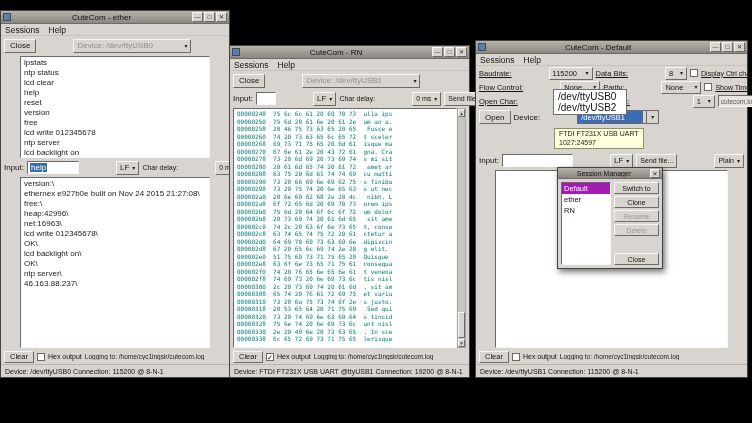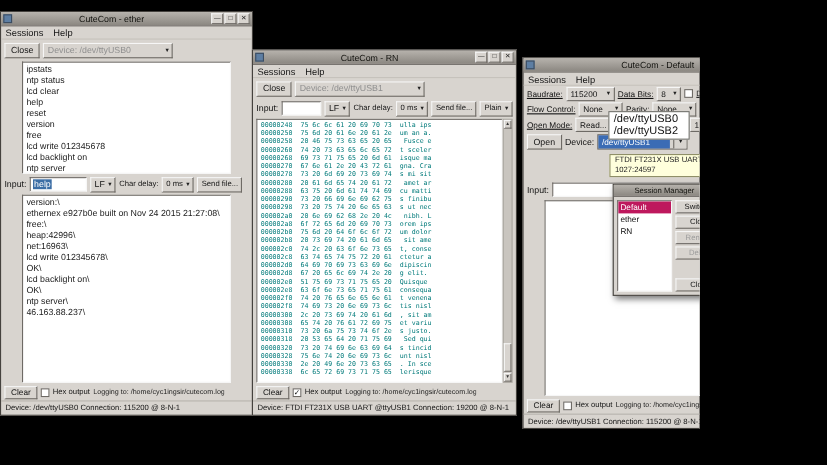--- a/index.html
+++ b/index.html
@@ -1,35 +1,35 @@
 <!DOCTYPE html>
 <html><head>
 <meta charset="utf-8">
 <style>
   *{box-sizing:border-box;margin:0;padding:0;}
   html,body{background:#000;}
   body{font-family:"Liberation Sans", sans-serif;}
-  .screen{position:relative;width:636px;height:423px;background:#000;overflow:hidden;}
+  .screen{position:relative;width:752px;height:423px;background:#000;overflow:hidden;}
 
   .window{position:absolute;display:flex;flex-direction:column;background:#d8d4cf;border:1px solid #45423e;color:#141414;}
   .titlebar{height:13px;flex:none;display:flex;align-items:center;gap:2px;padding:0 2px;
             background:linear-gradient(#b6b2ac,#8b8781);border-bottom:1px solid #6e6a65;}
   .win-icon{width:8px;height:8px;flex:none;background:#5d7ea3;border:1px solid #3c4d61;}
   .title-text{flex:1;text-align:center;font-size:8px;white-space:nowrap;overflow:hidden;color:#12120e;}
   .win-btns{display:flex;gap:1px;flex:none;}
   .wbtn{width:11px;height:10px;background:#d8d4cf;border:1px solid;border-color:#f6f6f6 #6e6a65 #6e6a65 #f6f6f6;
         font-size:6px;line-height:8px;text-align:center;color:#222;}
   .menubar{height:12px;flex:none;display:flex;align-items:center;gap:9px;padding:0 4px;font-size:8.5px;border-bottom:1px solid #c6c2bc;}
   .menu-item{white-space:nowrap;}
   .row{display:flex;align-items:center;gap:3px;padding:1px 3px;flex:none;}
   .toolbar{height:19px;}
   .btn{background:#d8d4cf;border:1px solid;border-color:#f6f6f6 #6e6a65 #6e6a65 #f6f6f6;height:14px;padding:0 5px;
        font-family:inherit;font-size:8px;color:#141414;white-space:nowrap;}
   .combo{display:inline-flex;align-items:center;justify-content:space-between;gap:3px;background:#d8d4cf;height:14px;padding:0 3px;
-         border:1px solid;border-color:#f6f6f6 #6e6a65 #6e6a65 #f6f6f6;font-size:8px;white-space:nowrap;flex:none;}
+         border:1px solid;border-color:#f6f6f6 #6e6a65 #6e6a65 #f6f6f6;font-size:8px;white-space:nowrap;flex:none;margin-left:34px;}
   .combo .arrow{font-size:6px;line-height:6px;color:#222;flex:none;}
   .combo.disabled > span:first-child{color:#8f8f8f;}
   .lbl{font-size:8px;white-space:nowrap;}
   .field{flex:1;height:13px;min-width:20px;background:#fff;border:1px solid;border-color:#6e6a65 #f6f6f6 #f6f6f6 #6e6a65;
          padding:0 2px;display:flex;align-items:center;font-size:8px;overflow:hidden;}
   .sel{background:#3c6ea5;color:#fff;padding:0 1px;}
   .textarea{background:#fff;border:1px solid;border-color:#6e6a65 #f6f6f6 #f6f6f6 #6e6a65;margin:1px 19px;padding:1px 3px;overflow:hidden;}
   .tline{font-size:8px;line-height:10px;white-space:pre;color:#1b1b1b;overflow:hidden;}
   .history{height:102px;flex:none;}
   .output{flex:1;}
@@ -67,21 +67,21 @@
   .dropdown-item{font-size:10px;line-height:11px;padding:0 3px;white-space:nowrap;color:#111;}
   .tooltip{position:absolute;left:78px;top:87px;background:#ffffdc;border:1px solid #8f8f68;z-index:5;padding:1px 4px;
            font-size:7px;line-height:8.5px;white-space:nowrap;color:#222;}
   
   .dialog{left:557px;top:167px;width:106px;height:102px;z-index:20;box-shadow:2px 3px 6px rgba(0,0,0,.55);}
   .dialog .titlebar{height:11px;}
   .dialog .title-text{font-size:7px;}
   .dialog-body{flex:1;display:flex;gap:3px;padding:3px;}
   .session-list{width:50px;flex:none;background:#fff;border:1px solid;border-color:#6e6a65 #f6f6f6 #f6f6f6 #6e6a65;overflow:hidden;}
   .session-item{font-size:7.5px;line-height:11px;padding:0 2px;white-space:nowrap;color:#111;}
-  .session-item.selected{background:#be185d;color:#fff;}
+  .session-item.selected{background:#a21caf;color:#fff;}
   .sbtns{flex:1;display:flex;flex-direction:column;gap:2px;}
   .sbtn{height:12px;font-size:7px;padding:0 2px;}
   .sbtn.disabled{color:#9b9b9b;}
 </style>
 </head>
 <body>
 
 <div class="screen">
 
   <div class="window" style="left:0;top:10px;width:230px;height:368px;z-index:1;">
@@ -107,22 +107,22 @@
     </div>
     <div class="textarea history">
         <div class="tline">ipstats</div>
         <div class="tline">ntp status</div>
         <div class="tline">lcd clear</div>
         <div class="tline">help</div>
         <div class="tline">reset</div>
         <div class="tline">version</div>
         <div class="tline">free</div>
         <div class="tline">lcd write 012345678</div>
+        <div class="tline">ntp server</div>
         <div class="tline">lcd backlight on</div>
-        <div class="tline">ntp server</div>
       </div>
     <div class="row inputrow">
       <span class="lbl">Input:</span>
       <div class="field" style="flex:0 0 52px;">
         <span class="sel">help</span>
       </div>
       <div class="combo">
         <span>LF</span>
         <span class="arrow">▾</span>
       </div>
@@ -238,21 +238,21 @@
     </div>
     <div class="row bottomrow">
       <button class="btn" style="height:12px;font-size:7.5px;">Clear</button>
       <span class="checkbox checked">✓</span>
       <span class="lbl" style="font-size:7px;">Hex output</span>
       <span class="logging">Logging to:  /home/cyc1ingsir/cutecom.log</span>
     </div>
     <div class="statusbar">Device: FTDI FT231X USB UART @ttyUSB1   Connection: 19200 @ 8-N-1</div>
   </div>
 
-  <div class="window" style="left:475px;top:52px;width:273px;height:338px;z-index:3;">
+  <div class="window" style="left:475px;top:40px;width:273px;height:338px;z-index:3;">
     <div class="titlebar">
       <span class="win-icon"></span>
       <span class="title-text">CuteCom - Default</span>
       <span class="win-btns">
         <span class="wbtn">—</span>
         <span class="wbtn">□</span>
         <span class="wbtn">✕</span>
       </span>
     </div>
     <div class="menubar">
@@ -284,21 +284,21 @@
       <span class="slbl">Parity:</span>
       <div class="combo sm w40">
         <span>None</span>
         <span class="arrow">▾</span>
       </div>
       <span class="checkbox"></span>
       <span class="slbl" style="font-size:7px;">Show Timestamp</span>
     </div>
 
     <div class="srow">
-      <span class="slbl">Open Mode:</span>
+      <span class="slbl">Open Char:</span>
       <div class="combo sm w40">
         <span>Read...</span>
         <span class="arrow">▾</span>
       </div>
       <span class="slbl" style="width:58px;">Stop Bits:</span>
       <div class="combo sm w22">
         <span>1</span>
         <span class="arrow">▾</span>
       </div>
       <div class="logfield">cutecom.log</div>

